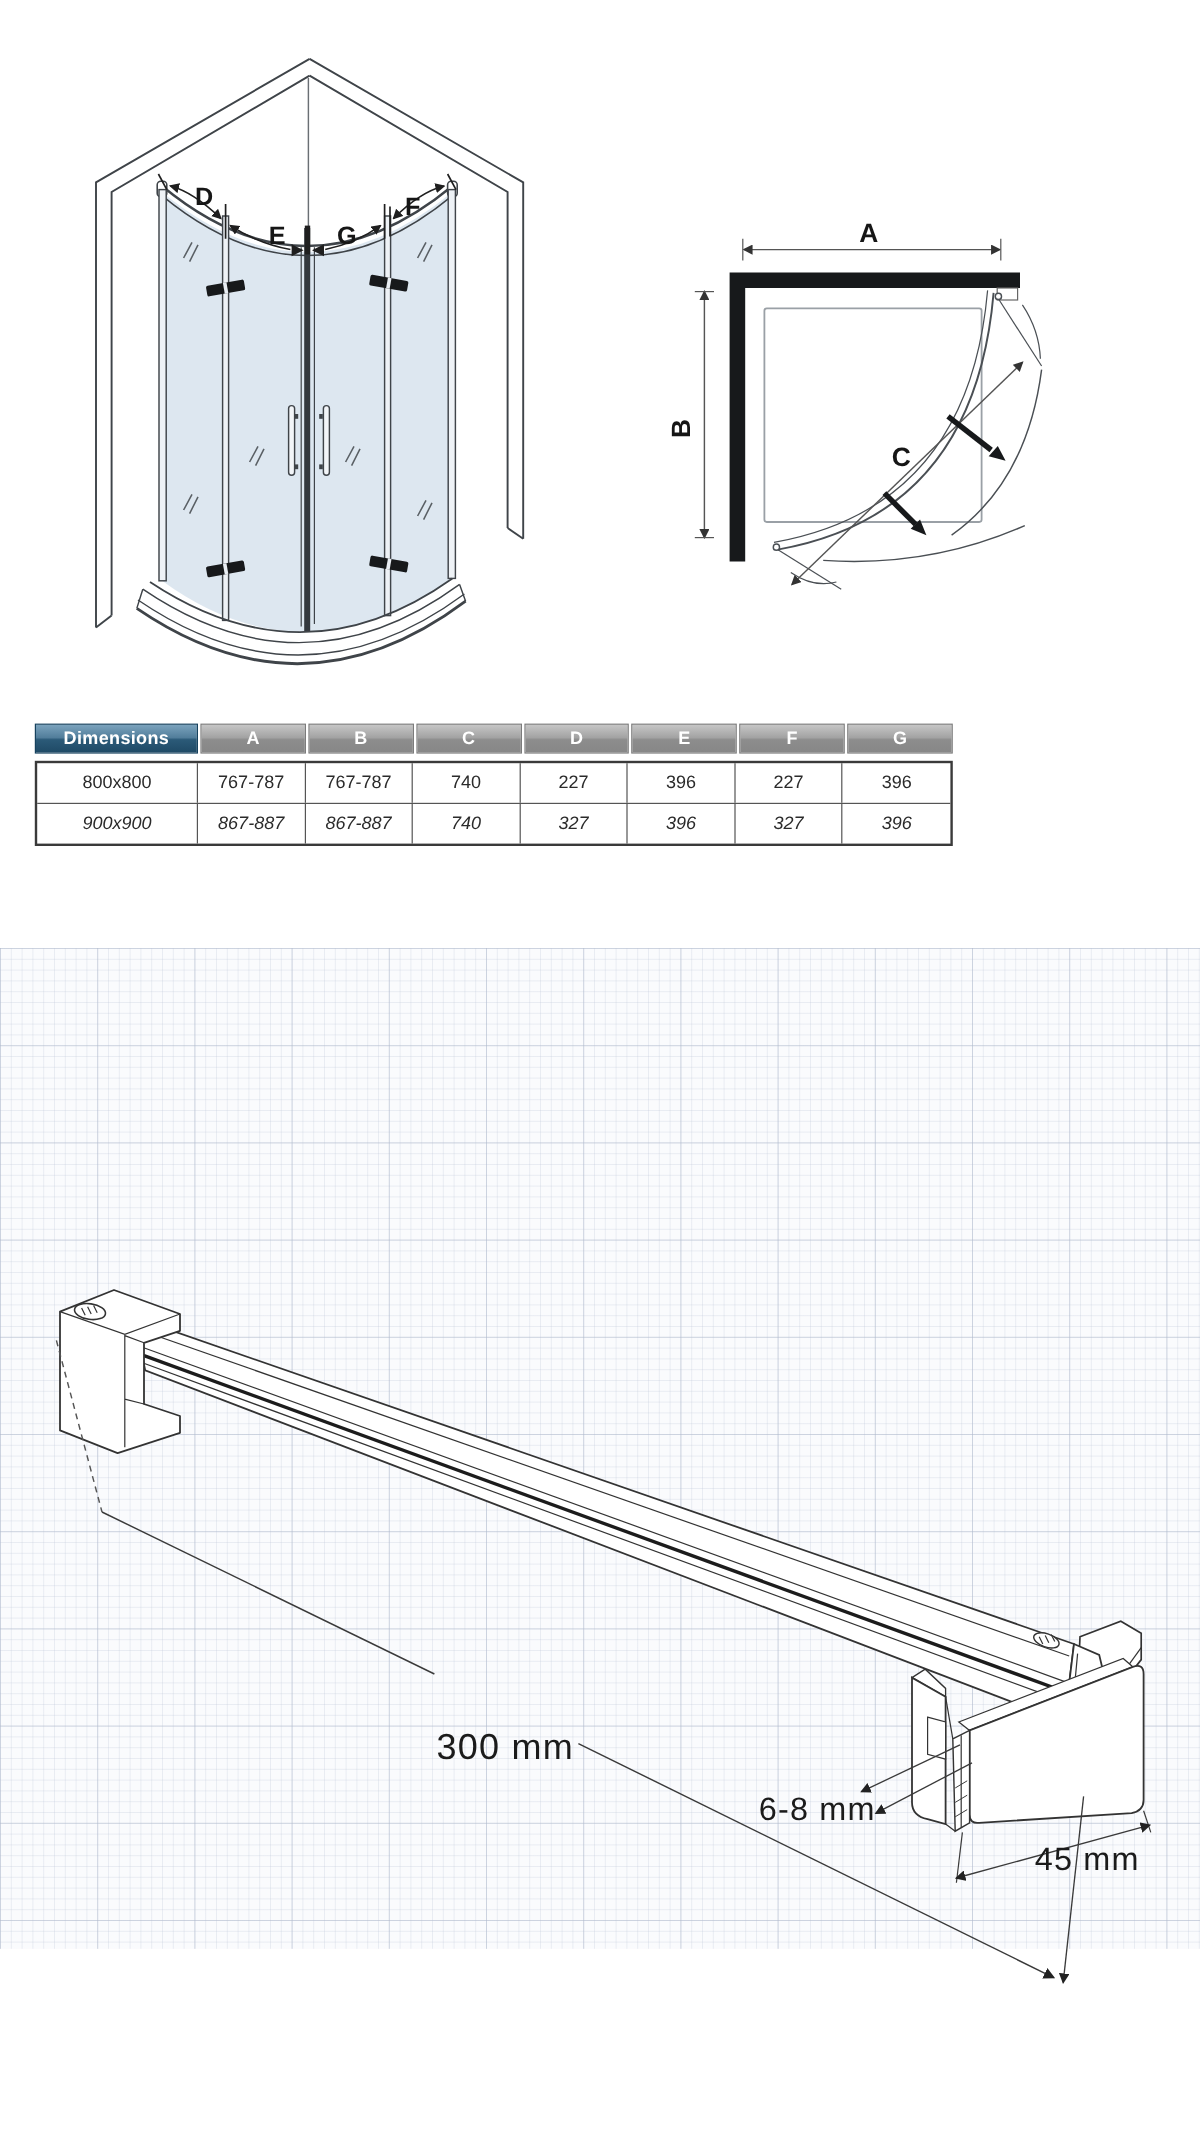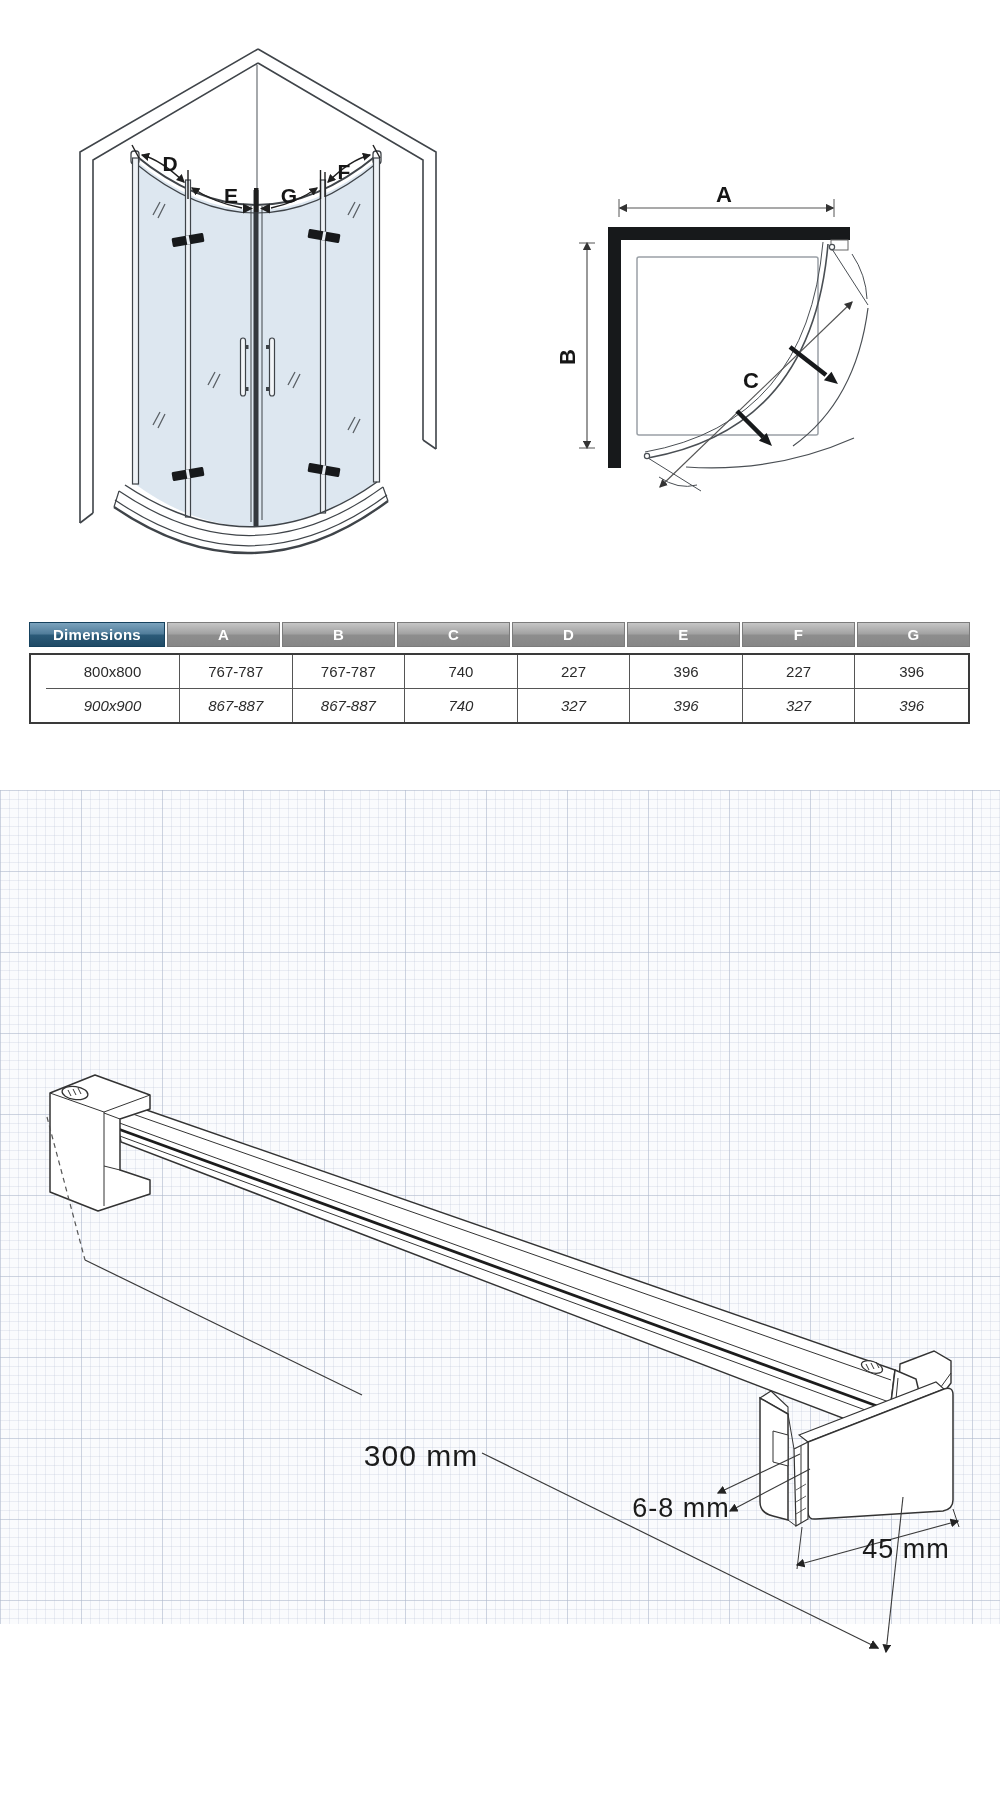--- a/index.html
+++ b/index.html
@@ -1,29 +1,29 @@
 <!DOCTYPE html>
 <html><head>
 <meta charset="utf-8">
 <style>
   html,body{margin:0;padding:0;background:#ffffff;}
   #page{position:relative;width:1000px;height:1793px;background:#ffffff;overflow:hidden;
         font-family:"Liberation Sans",sans-serif;}
   svg text{font-family:"Liberation Sans",sans-serif;}
 
   
-  .dims-table{position:absolute;left:29px;top:622px;width:941px;}
+  .dims-table{position:absolute;left:29px;top:603px;width:765px;}
   .dt-head{display:grid;grid-template-columns:136px repeat(7,1fr);gap:2px;height:25px;margin-bottom:6px;}
   .dt-head .hcell{display:flex;align-items:center;justify-content:center;color:#fff;
       font-size:15px;font-weight:bold;letter-spacing:.3px;}
   .dt-head .hcell.dim{background:linear-gradient(180deg,#7ba3bd 0%,#527e9b 46%,#2b5a78 54%,#1f4a66 100%);
       border:1px solid #16425e;}
   .dt-head .hcell.letter{background:linear-gradient(180deg,#c6c6c6 0%,#a3a3a3 46%,#8d8d8d 54%,#878787 100%);
       border:1px solid #7c7c7c;}
-  .dt-body{border:2px solid #3a3a3a;background:#fff;padding-left:15px;}
+  .dt-body{border:2px solid #3a3a3a;background:#fff;}
   .dt-row{display:grid;grid-template-columns:134px repeat(7,1fr);height:33px;}
   .dt-row + .dt-row{border-top:1px solid #555;font-style:italic;}
   .dt-row .cell{display:flex;align-items:center;justify-content:center;font-size:15px;color:#2b2b2b;
       border-right:1px solid #555;}
   .dt-row .cell:last-child{border-right:none;}
 
   
   .grid-area{position:absolute;left:0;top:790px;width:1000px;height:834px;
      background-color:#fafbfd;
      background-image:

